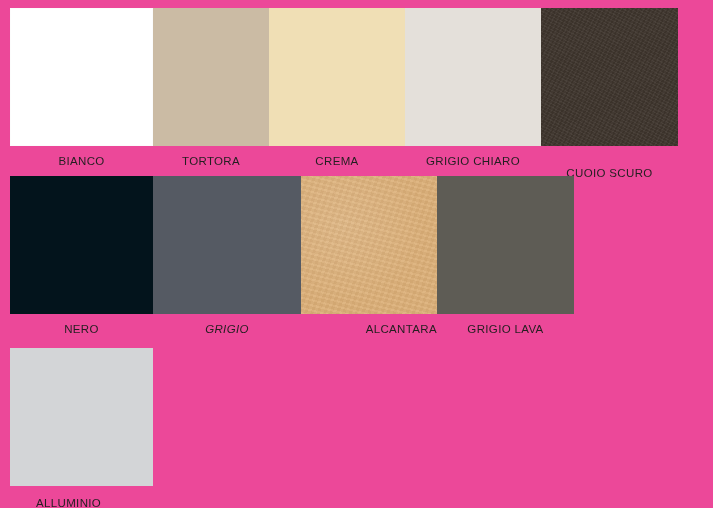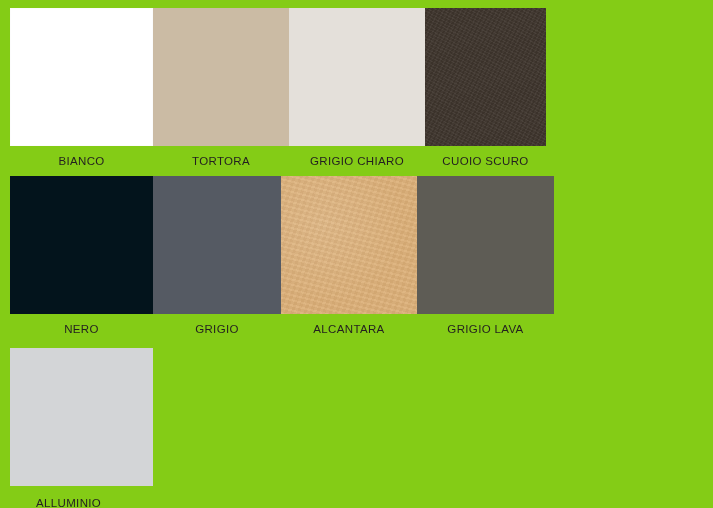--- a/index.html
+++ b/index.html
@@ -101,49 +101,53 @@
   }
   .swatch-label.align-left {
     text-align: left;
     padding-left: 26px;
     margin-top: 8px;
   }
 </style>
 </head>
 <body>
 
-<div id="palette-board" style="background: #84cc16;">
+<div id="palette-board" style="background: #ec4899;">
   <div class="swatch-row" id="row-1">
       <div class="swatch-cell w-narrow" style="width: 143px;">
         <div class="swatch-chip is-white" style="background-color: rgb(255, 255, 255);"></div>
         <div class="swatch-label" style="color: rgb(35, 31, 32);">BIANCO</div>
       </div>
-      <div class="swatch-cell w-wide" style="width: 136px;">
+      <div class="swatch-cell w-wide" style="width: 116px;">
         <div class="swatch-chip" style="background-color: rgb(203, 187, 164);"></div>
         <div class="swatch-label" style="color: rgb(35, 31, 32);">TORTORA</div>
+      </div>
+      <div class="swatch-cell w-wide" style="width: 136px;">
+        <div class="swatch-chip" style="background-color: rgb(240, 223, 181);"></div>
+        <div class="swatch-label" style="color: rgb(35, 31, 32);">CREMA</div>
       </div>
       <div class="swatch-cell w-wide" style="width: 136px; justify-content: center;">
         <div class="swatch-chip" style="background-color: rgb(228, 224, 218);"></div>
         <div class="swatch-label" style="color: rgb(35, 31, 32);">GRIGIO CHIARO</div>
       </div>
-      <div class="swatch-cell w-wide" style="width: 121px;">
+      <div class="swatch-cell w-wide" style="width: 137px; gap: 12px;">
         <div class="swatch-chip tex-leather" style="background-color: rgb(62, 53, 45);"></div>
         <div class="swatch-label" style="color: rgb(35, 31, 32);">CUOIO SCURO</div>
       </div>
     </div>
   <div class="swatch-row" id="row-2">
       <div class="swatch-cell w-narrow" style="width: 143px;">
         <div class="swatch-chip" style="background-color: rgb(3, 20, 28);"></div>
         <div class="swatch-label" style="color: rgb(35, 31, 32);">NERO</div>
       </div>
-      <div class="swatch-cell w-wide" style="width: 128px;">
+      <div class="swatch-cell w-wide" style="width: 148px; font-style: italic;">
         <div class="swatch-chip" style="background-color: rgb(85, 90, 99);"></div>
         <div class="swatch-label" style="color: rgb(35, 31, 32);">GRIGIO</div>
       </div>
-      <div class="swatch-cell w-wide" style="width: 136px;">
+      <div class="swatch-cell w-wide" style="width: 136px; align-items: flex-end;">
         <div class="swatch-chip tex-suede" style="background-color: rgb(220, 175, 119);"></div>
         <div class="swatch-label" style="color: rgb(35, 31, 32);">ALCANTARA</div>
       </div>
       <div class="swatch-cell w-wide" style="width: 137px; justify-content: flex-end;">
         <div class="swatch-chip" style="background-color: rgb(94, 92, 85);"></div>
         <div class="swatch-label" style="color: rgb(35, 31, 32);">GRIGIO LAVA</div>
       </div>
     </div>
   <div class="swatch-row" id="row-3">
       <div class="swatch-cell w-narrow" style="width: 143px;">

